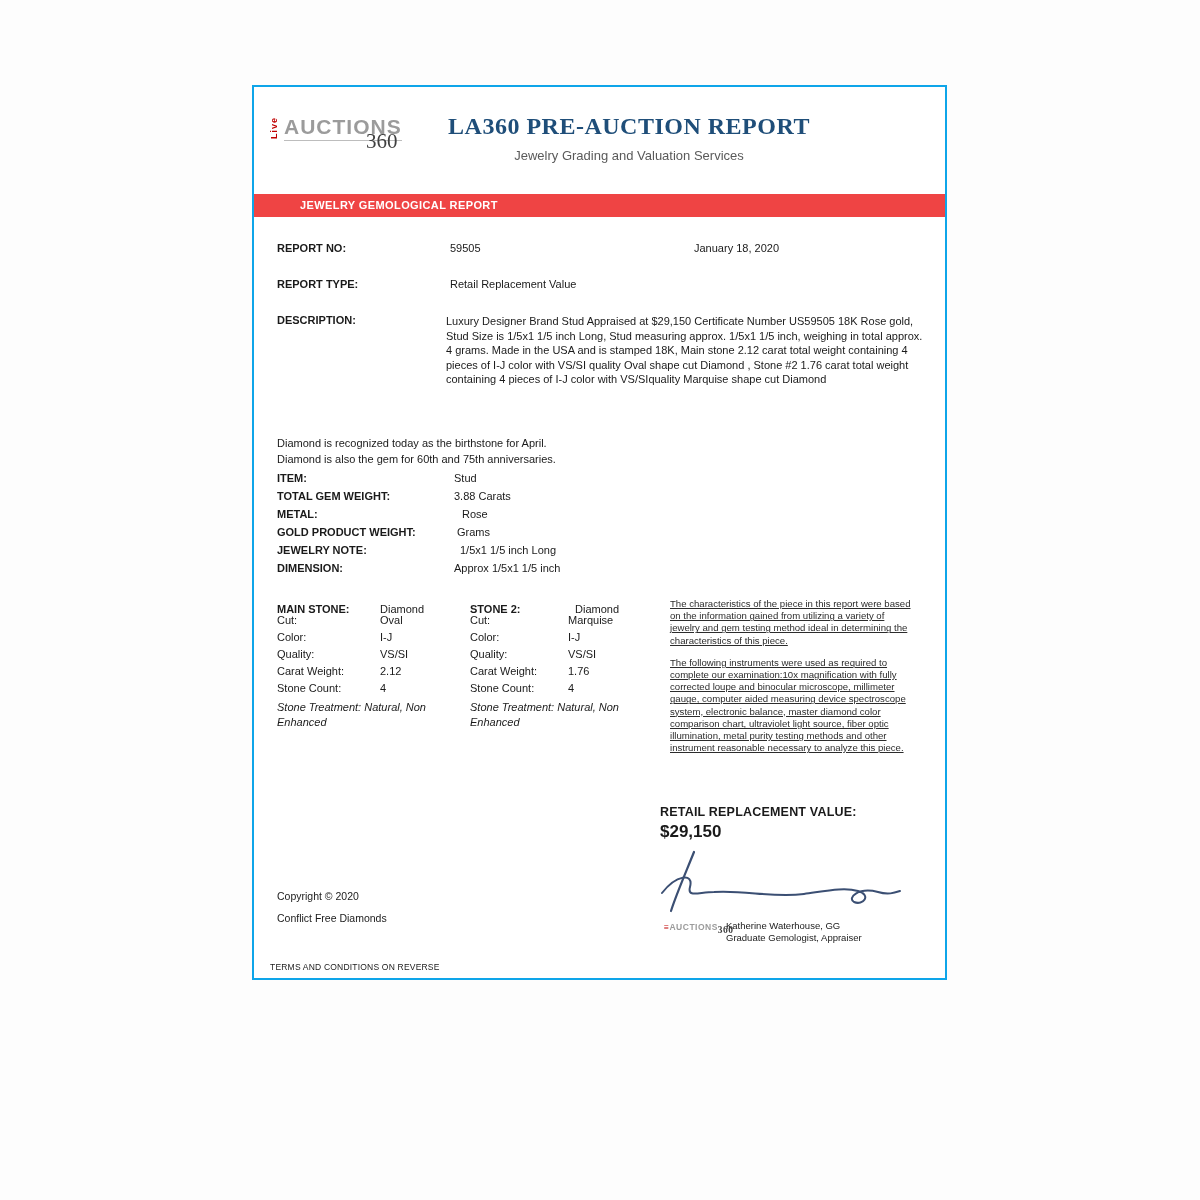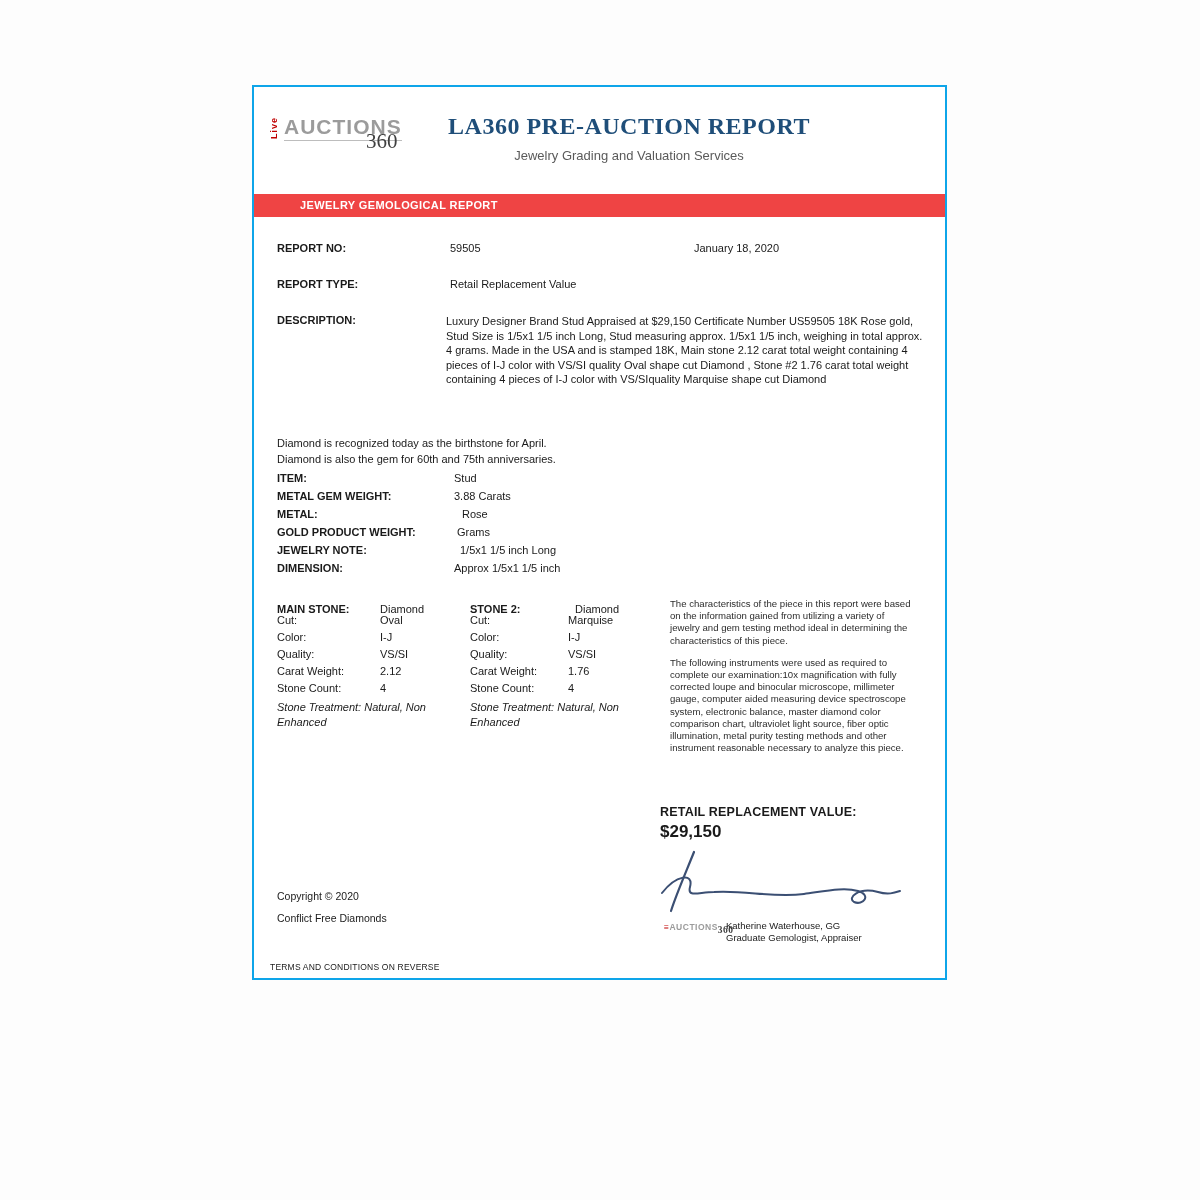--- a/index.html
+++ b/index.html
@@ -62,21 +62,21 @@
   .stone-col{top:516px;width:182px;font-size:11px;}
   .stone-head .sl{display:inline-block;font-weight:bold;}
   .stone-row{height:17px;}
   .stone-row .sl{display:inline-block;font-weight:bold;}
   .colA .sl{width:103px;}
   .colB .sl{width:98px;}
   .stone-head{margin-bottom:-1px;}
   .treat{margin-top:1px;line-height:15px;font-style:italic;}
 
   .side-text{left:416px;top:511px;width:242px;font-size:9.6px;line-height:12.2px;color:#2c2c2c;}
-  .side-text p{margin:0 0 10px 0;}
+  .side-text p{margin:0 0 10px 0;text-decoration:underline;}
 
   .retail{left:406px;top:718px;}
   .retail-label{font-size:12.5px;font-weight:bold;letter-spacing:0.2px;}
   .retail-value{font-size:17px;font-weight:bold;margin-top:3px;}
 
   .copyright{left:23px;top:803px;font-size:10.5px;}
   .conflict{left:23px;top:825px;font-size:10.5px;}
 
   .sig-wrap{left:400px;top:760px;width:250px;height:72px;}
   .sig-row{left:410px;top:833px;width:250px;}
@@ -124,21 +124,21 @@
 
     <div class="ab notes">
       <div>Diamond is recognized today as the birthstone for April.</div>
       <div>Diamond is also the gem for 60th and 75th anniversaries.</div>
     </div>
 
     <div class="item-row" style="top:385px;">
       <span class="il">ITEM:</span><span>Stud</span>
     </div>
     <div class="item-row" style="top:403px;">
-      <span class="il">METAL GEM WEIGHT:</span><span>3.88 Carats</span>
+      <span class="il">TOTAL GEM WEIGHT:</span><span>3.88 Carats</span>
     </div>
     <div class="item-row" style="top:421px;">
       <span class="il">METAL:</span><span style="padding-left:8px;">Rose</span>
     </div>
     <div class="item-row" style="top:439px;">
       <span class="il">GOLD PRODUCT WEIGHT:</span><span style="padding-left:3px;">Grams</span>
     </div>
     <div class="item-row" style="top:457px;">
       <span class="il">JEWELRY NOTE:</span><span style="padding-left:6px;">1/5x1 1/5 inch Long</span>
     </div>

